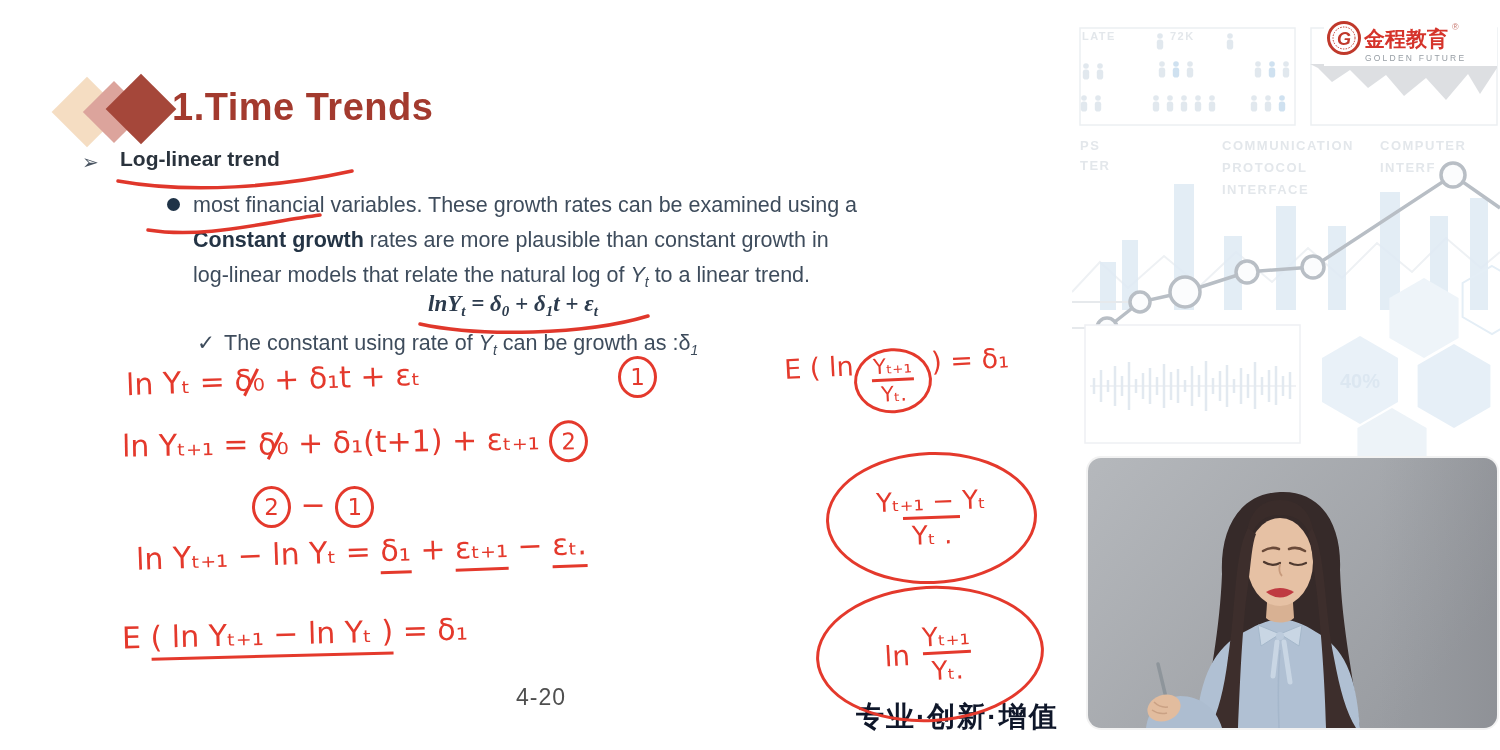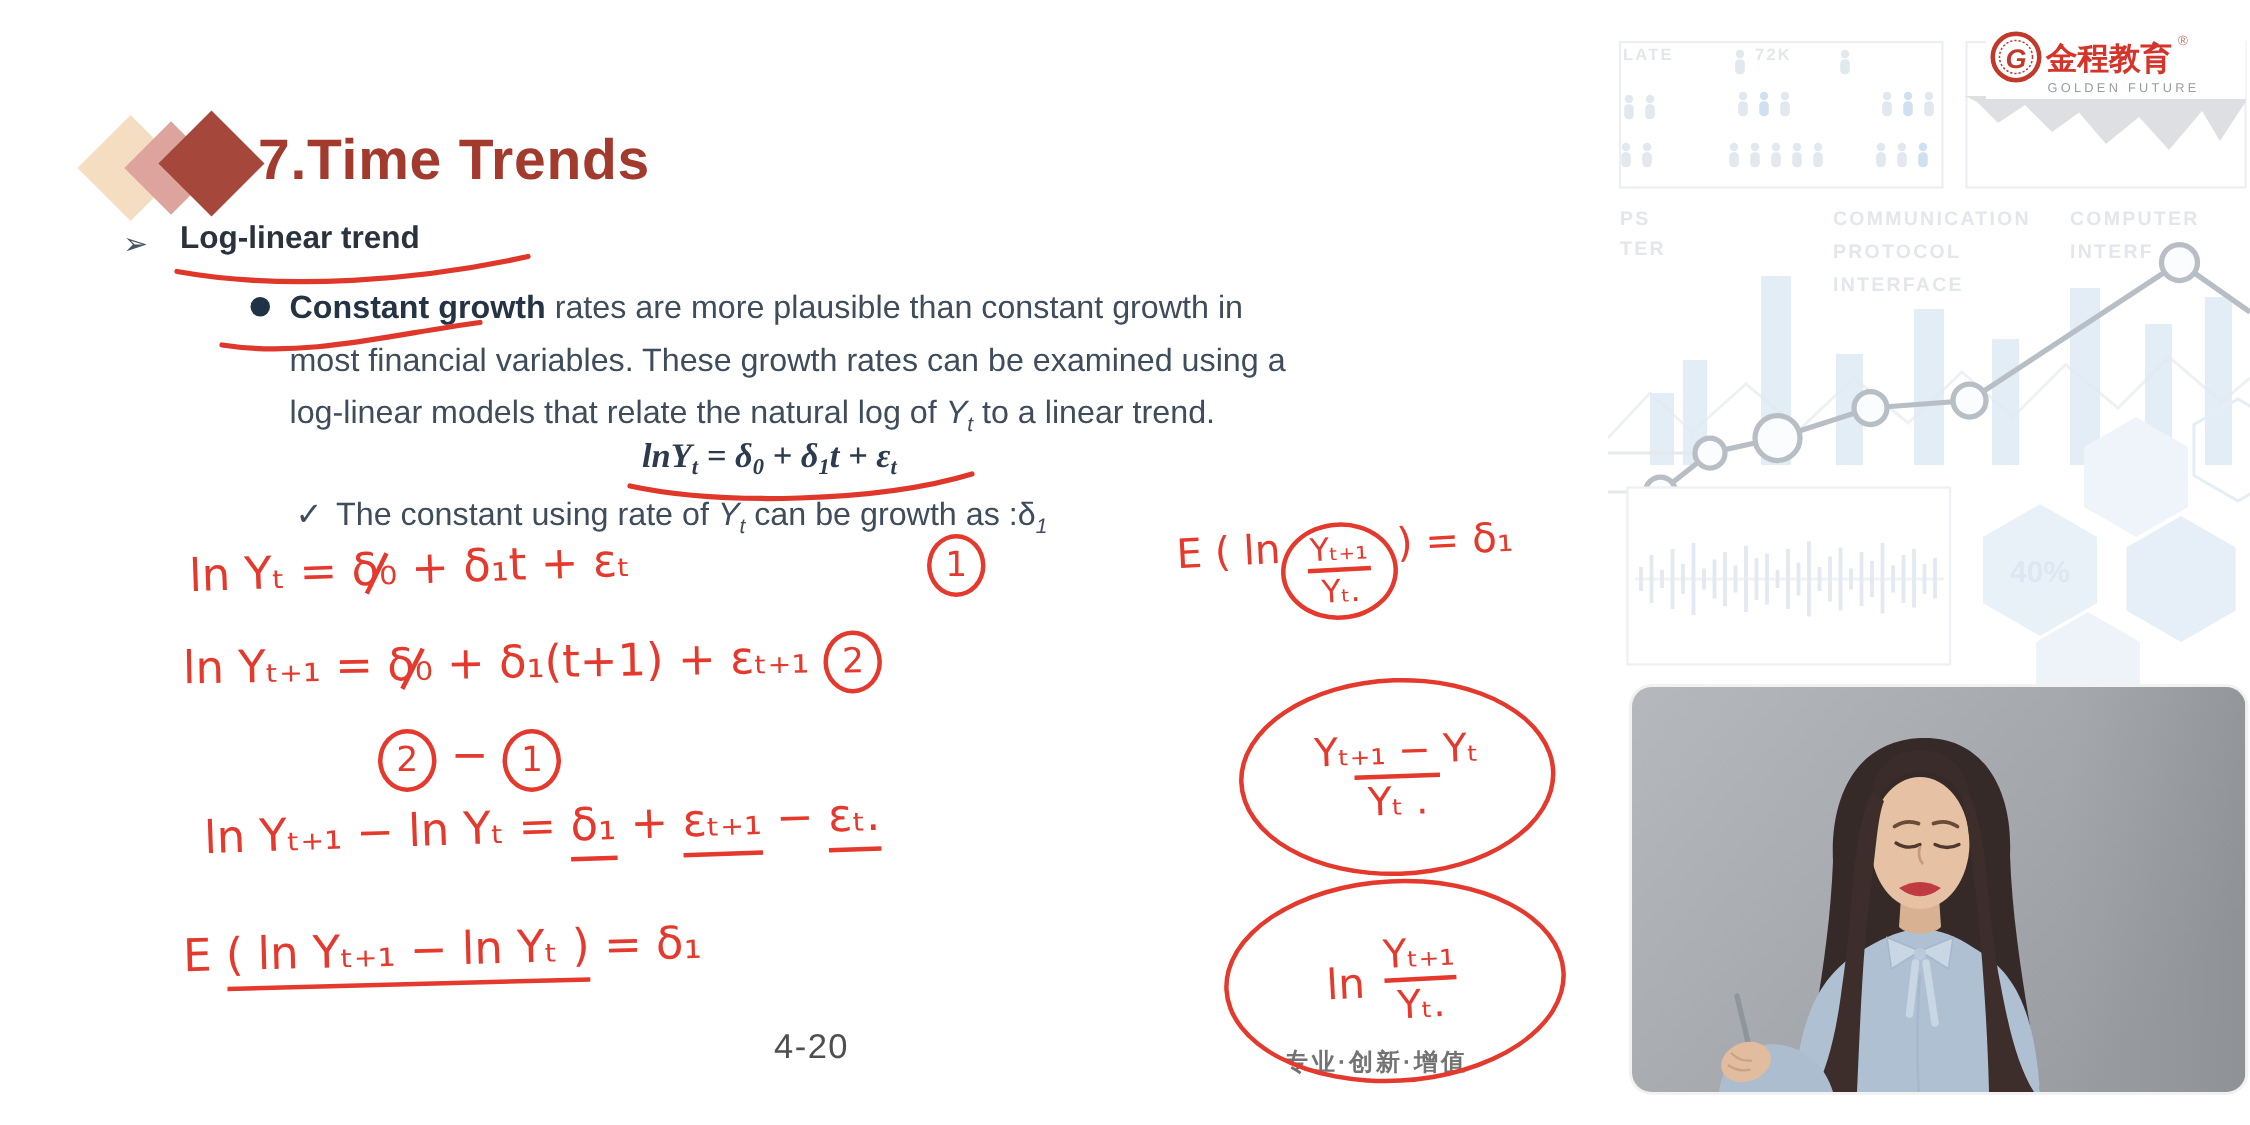--- a/index.html
+++ b/index.html
@@ -24,21 +24,21 @@
   .ss{font-size:14px;vertical-align:-5px;font-style:italic;}
 
   .formula{left:428px;top:291px;font-size:23px;font-weight:bold;color:#2c3b4d;
            font-family:"Liberation Serif",serif;font-style:italic;white-space:nowrap;}
   .formula .fs{font-size:15px;vertical-align:-5px;}
 
   .checkline{left:197px;top:330px;font-size:21.5px;color:#3e4c5c;white-space:nowrap;}
   .checkline .ck{margin-right:9px;color:#3e4c5c;}
 
   .pagenum{left:516px;top:684px;font-size:23px;color:#4f4f4f;letter-spacing:1px;}
-  .slogan{left:856px;top:698px;font-size:16px;font-weight:bold;color:#737373;letter-spacing:2px;text-align:right;}
+  .slogan{left:856px;top:698px;font-size:28px;font-weight:bold;color:#0f172a;letter-spacing:2px;text-align:right;}
 
   
   .hw{position:absolute;font-family:"DejaVu Sans",sans-serif;color:#e4392c;
       white-space:nowrap;font-size:30px;}
   .cnum{display:inline-flex;align-items:center;justify-content:center;width:33px;height:36px;
         border:3px solid #e4392c;border-radius:50%;font-size:23px;line-height:1;}
   .strike{position:relative;display:inline-block;}
   .strike::after{content:"";position:absolute;left:2px;top:52%;width:30px;
         border-top:3px solid #e4392c;transform:rotate(-62deg);transform-origin:center;}
   .u{border-bottom:3.5px solid #e4392c;padding-bottom:3px;}
@@ -56,29 +56,29 @@
   .faint{fill:#e3e7eb;font-weight:bold;letter-spacing:1.5px;}
 </style>
 </head>
 <body>
 
 <div id="stage">
 
   <div class="diamond" id="dia1"></div>
   <div class="diamond" id="dia2"></div>
   <div class="diamond" id="dia3"></div>
-  <div class="abs slide-title">7.Time Trends</div>
+  <div class="abs slide-title">1.Time Trends</div>
 
   <div class="abs arrow-bullet">➢</div>
   <div class="abs heading">Log-linear trend</div>
 
   <div class="abs round-bullet"></div>
   <div class="abs para">
+    <div class="pline">most financial variables. These growth rates can be examined using a</div>
     <div class="pline"><b>Constant growth</b><span> rates are more plausible than constant growth in</span></div>
-    <div class="pline">most financial variables. These growth rates can be examined using a</div>
     <div class="pline"><span>log-linear models that relate the natural log of </span><i>Y</i><span class="ss">t</span><span> to a linear trend.</span></div>
   </div>
 
   <div class="abs formula">
     <span>lnY</span><span class="fs">t</span><span> = δ</span><span class="fs">0</span><span> + δ</span><span class="fs">1</span><span>t + ε</span><span class="fs">t</span>
   </div>
 
   <div class="abs checkline">
     <span class="ck">✓</span><span>The constant  using rate of </span><i>Y</i><span class="ss">t</span><span> can be growth as :δ</span><span class="ss">1</span>
   </div>

